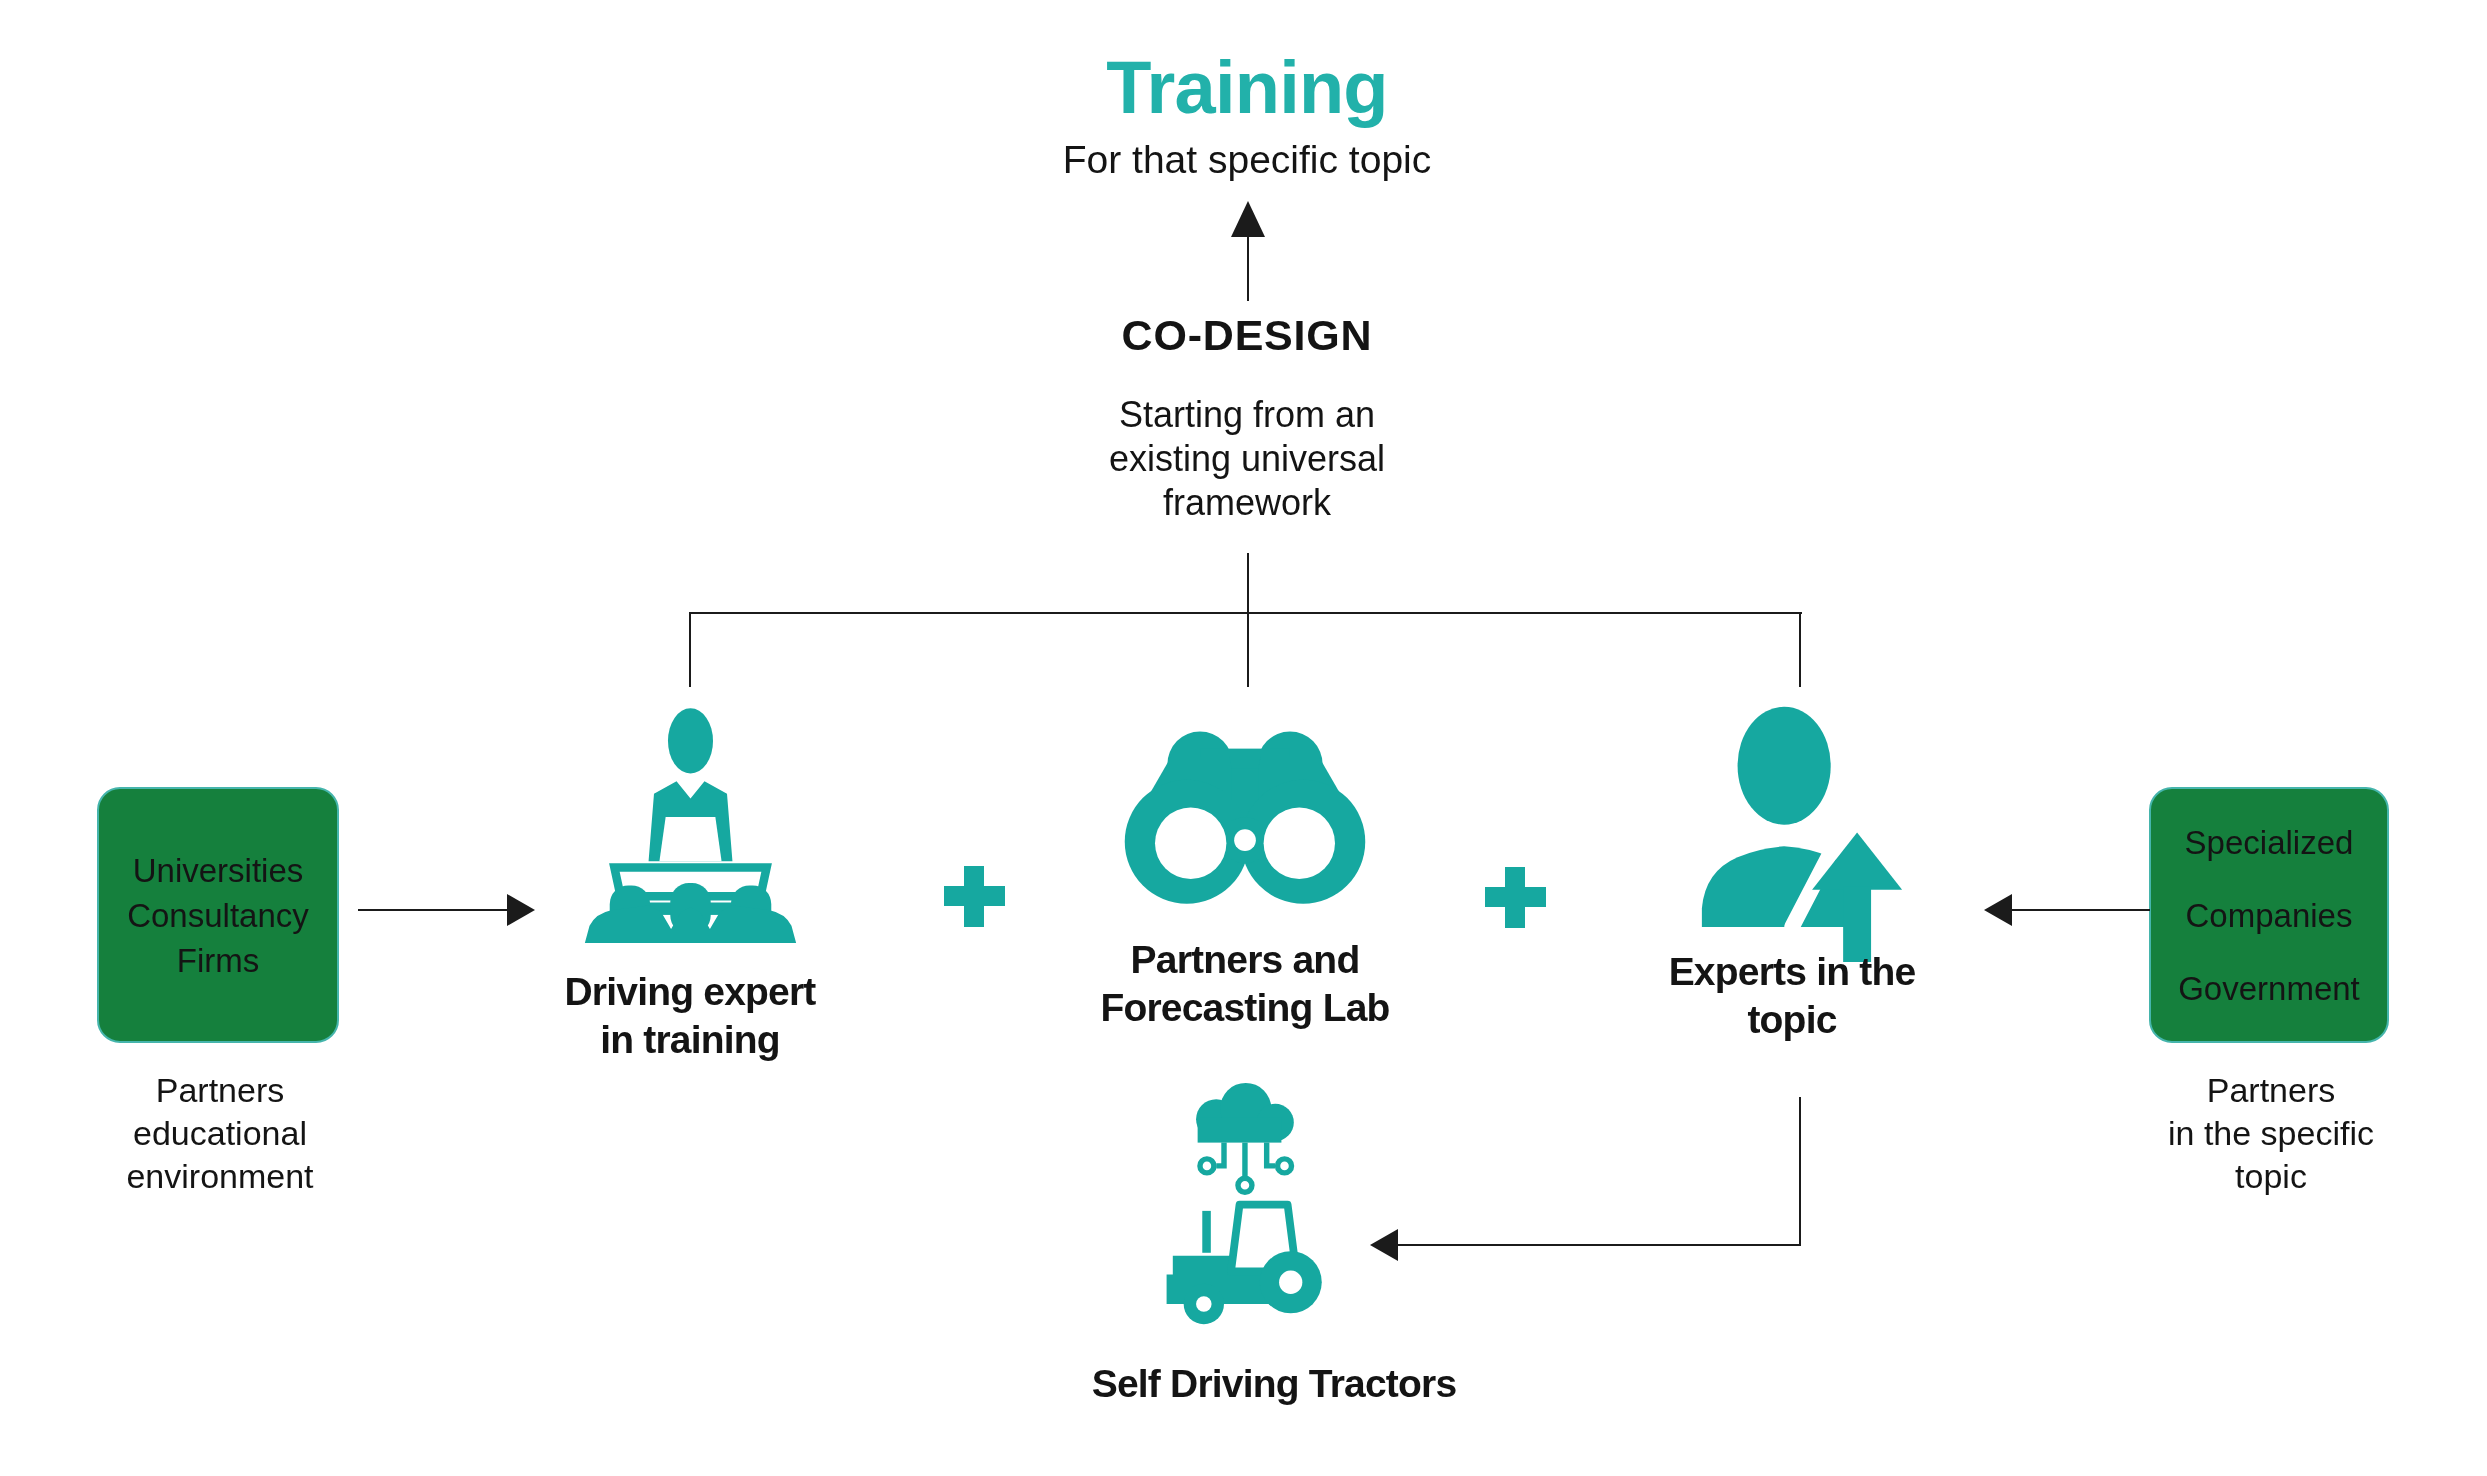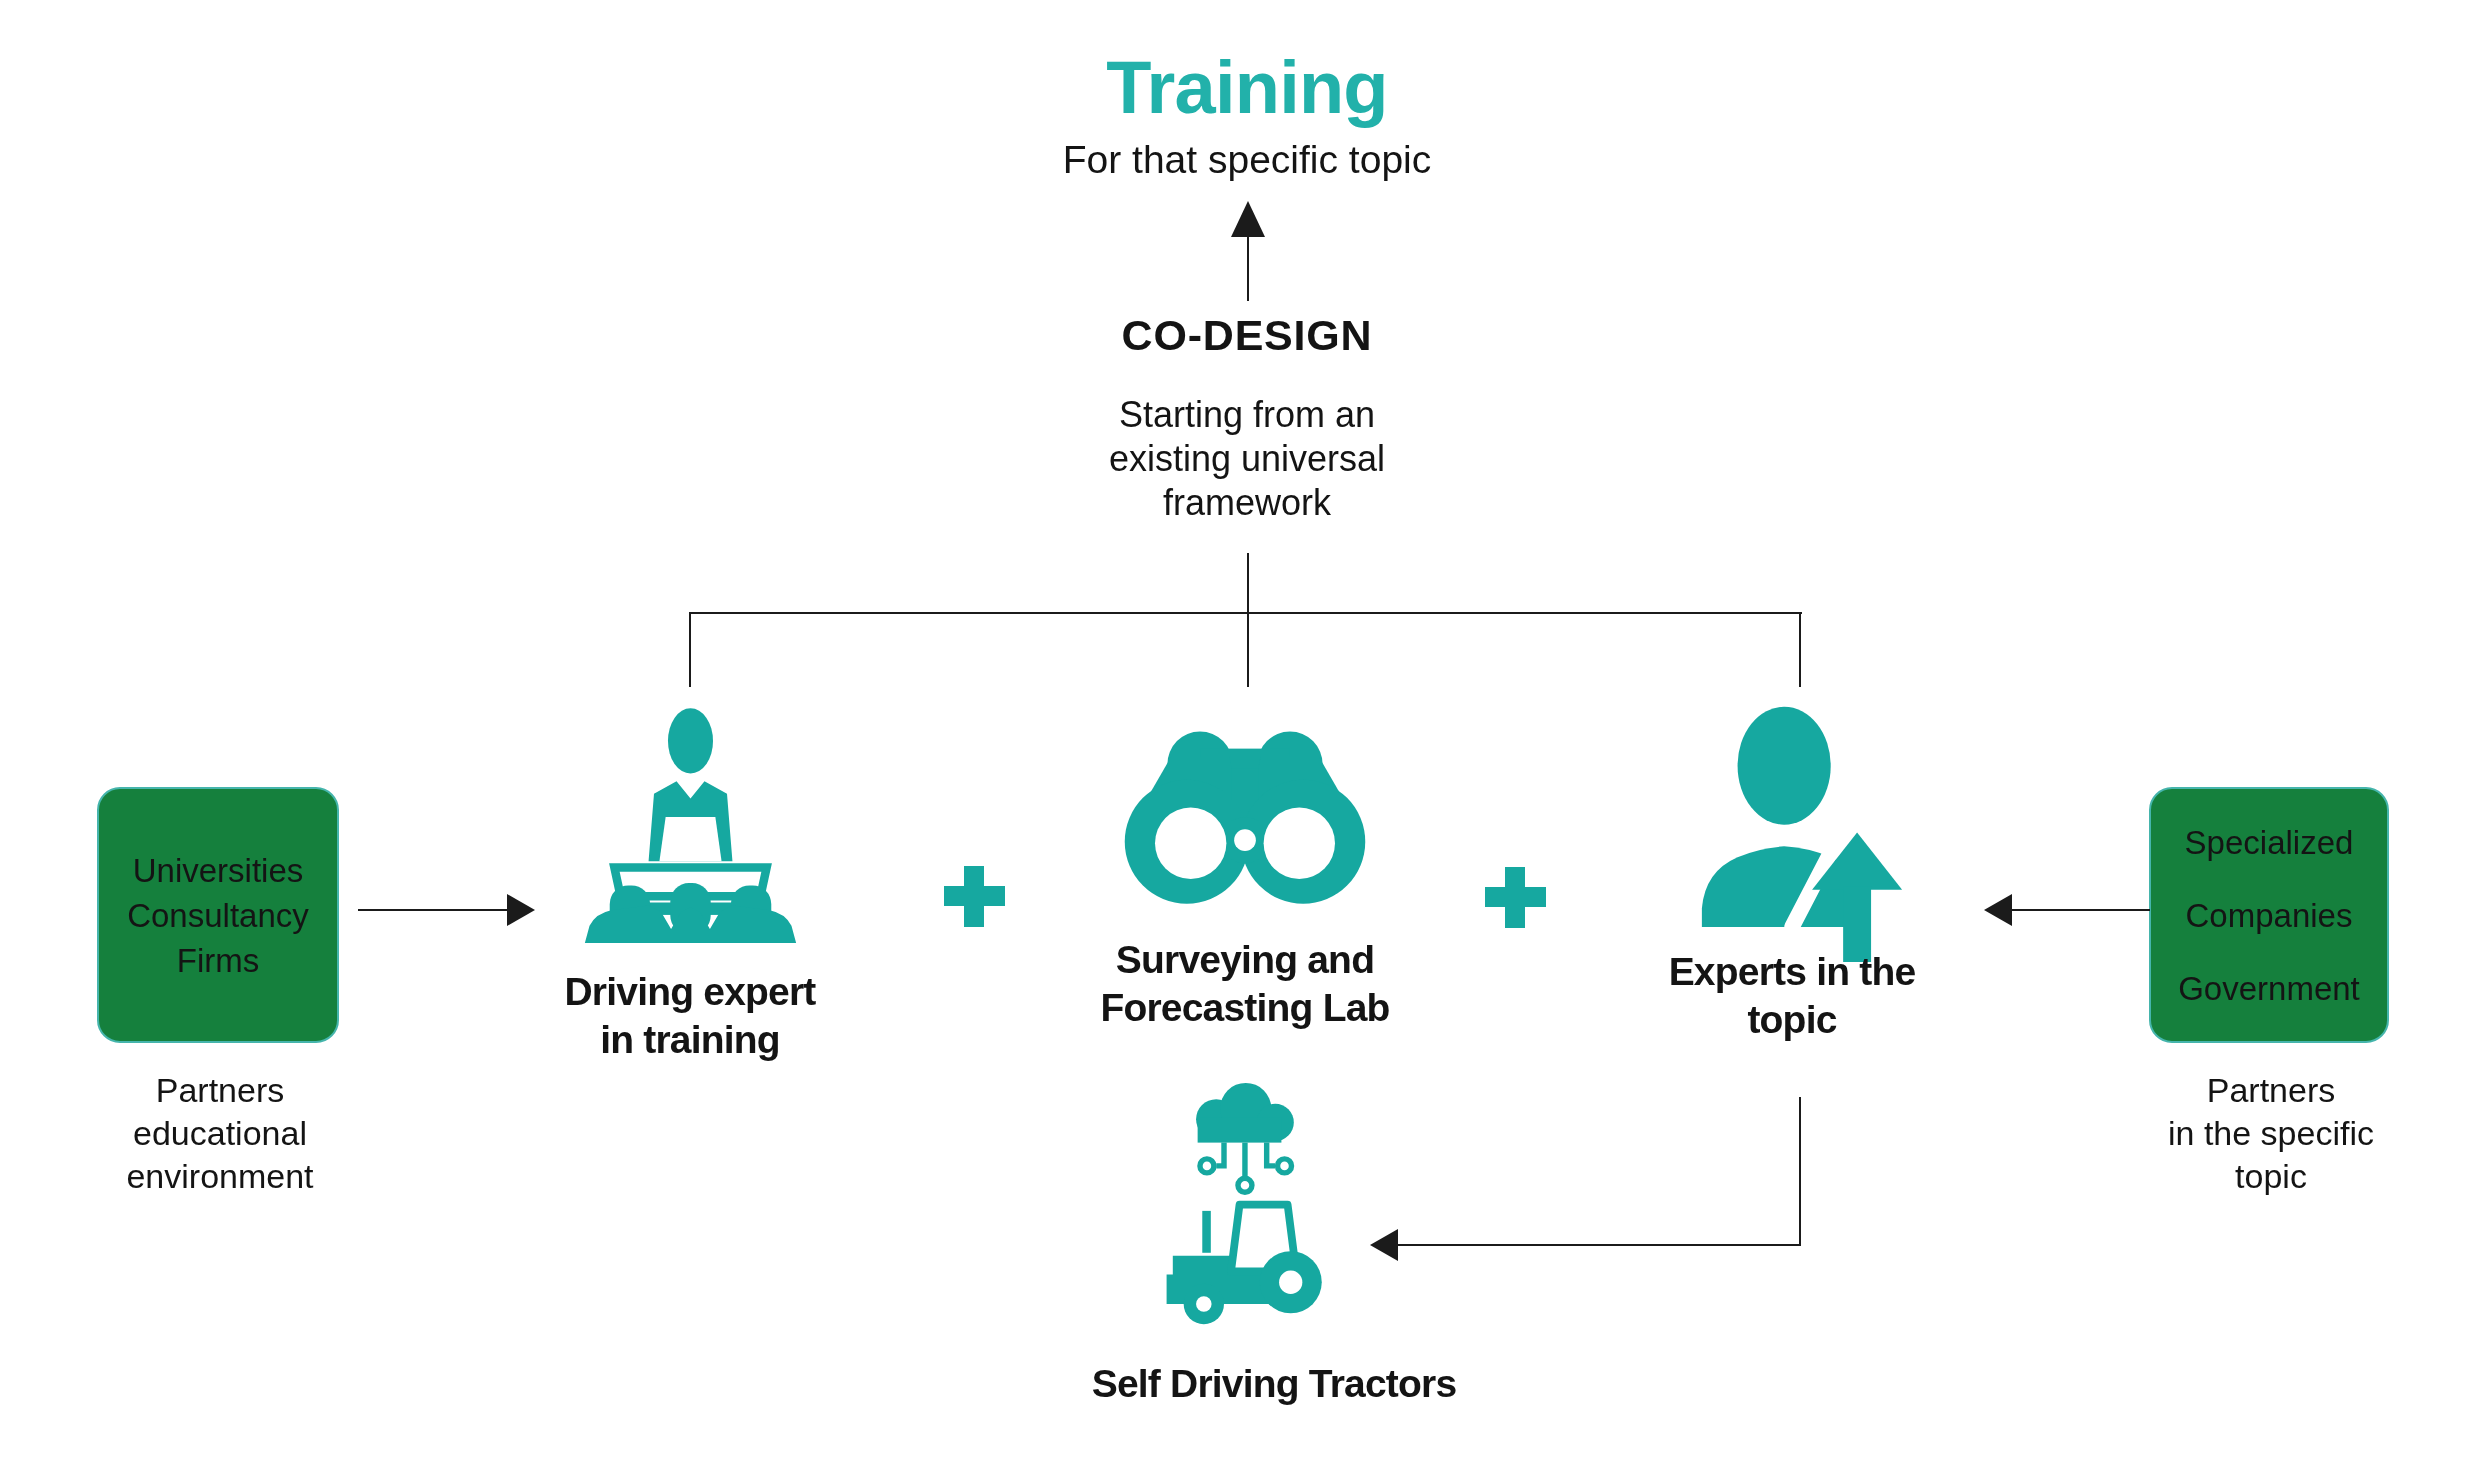--- a/index.html
+++ b/index.html
@@ -91,21 +91,21 @@
     <polygon class="ic-fill" points="185,40 260,40 312,130 168,130"></polygon>
     <rect class="ic-fill" x="148" y="55" width="34" height="70"></rect>
     <circle class="ic-fill" cx="90" cy="150" r="80"></circle>
     <circle class="ic-fill" cx="240" cy="150" r="80"></circle>
     <circle class="ic-fill" cx="165" cy="148" r="30"></circle>
     <circle class="ic-white" cx="95" cy="152" r="46"></circle>
     <circle class="ic-white" cx="235" cy="152" r="46"></circle>
     <circle class="ic-white" cx="165" cy="148" r="14"></circle>
   </svg>
   <div class="center-text node-label" style="left:1245px;top:936px;">
-    <div>Surveying and</div>
+    <div>Partners and</div>
     <div>Forecasting Lab</div>
   </div>
 
   <div class="plus" style="left:1485px;top:867px;"></div>
 
   <svg class="icon" style="left:1697px;top:702px;" width="210" height="260" viewBox="0 0 270 335">
     <ellipse class="ic-fill" cx="112" cy="82" rx="60" ry="76"></ellipse>
     <path class="ic-fill" d="M 6 290 L 6 266 Q 10 218 52 200 Q 80 188 112 186 Q 144 188 172 200 Q 214 218 218 266 L 218 290 Z"></path>
     <line x1="200" y1="140" x2="122" y2="290" stroke="#ffffff" stroke-width="20" stroke-linecap="round"></line>
     <polygon class="ic-fill" points="206,168 148,242 264,242"></polygon>

